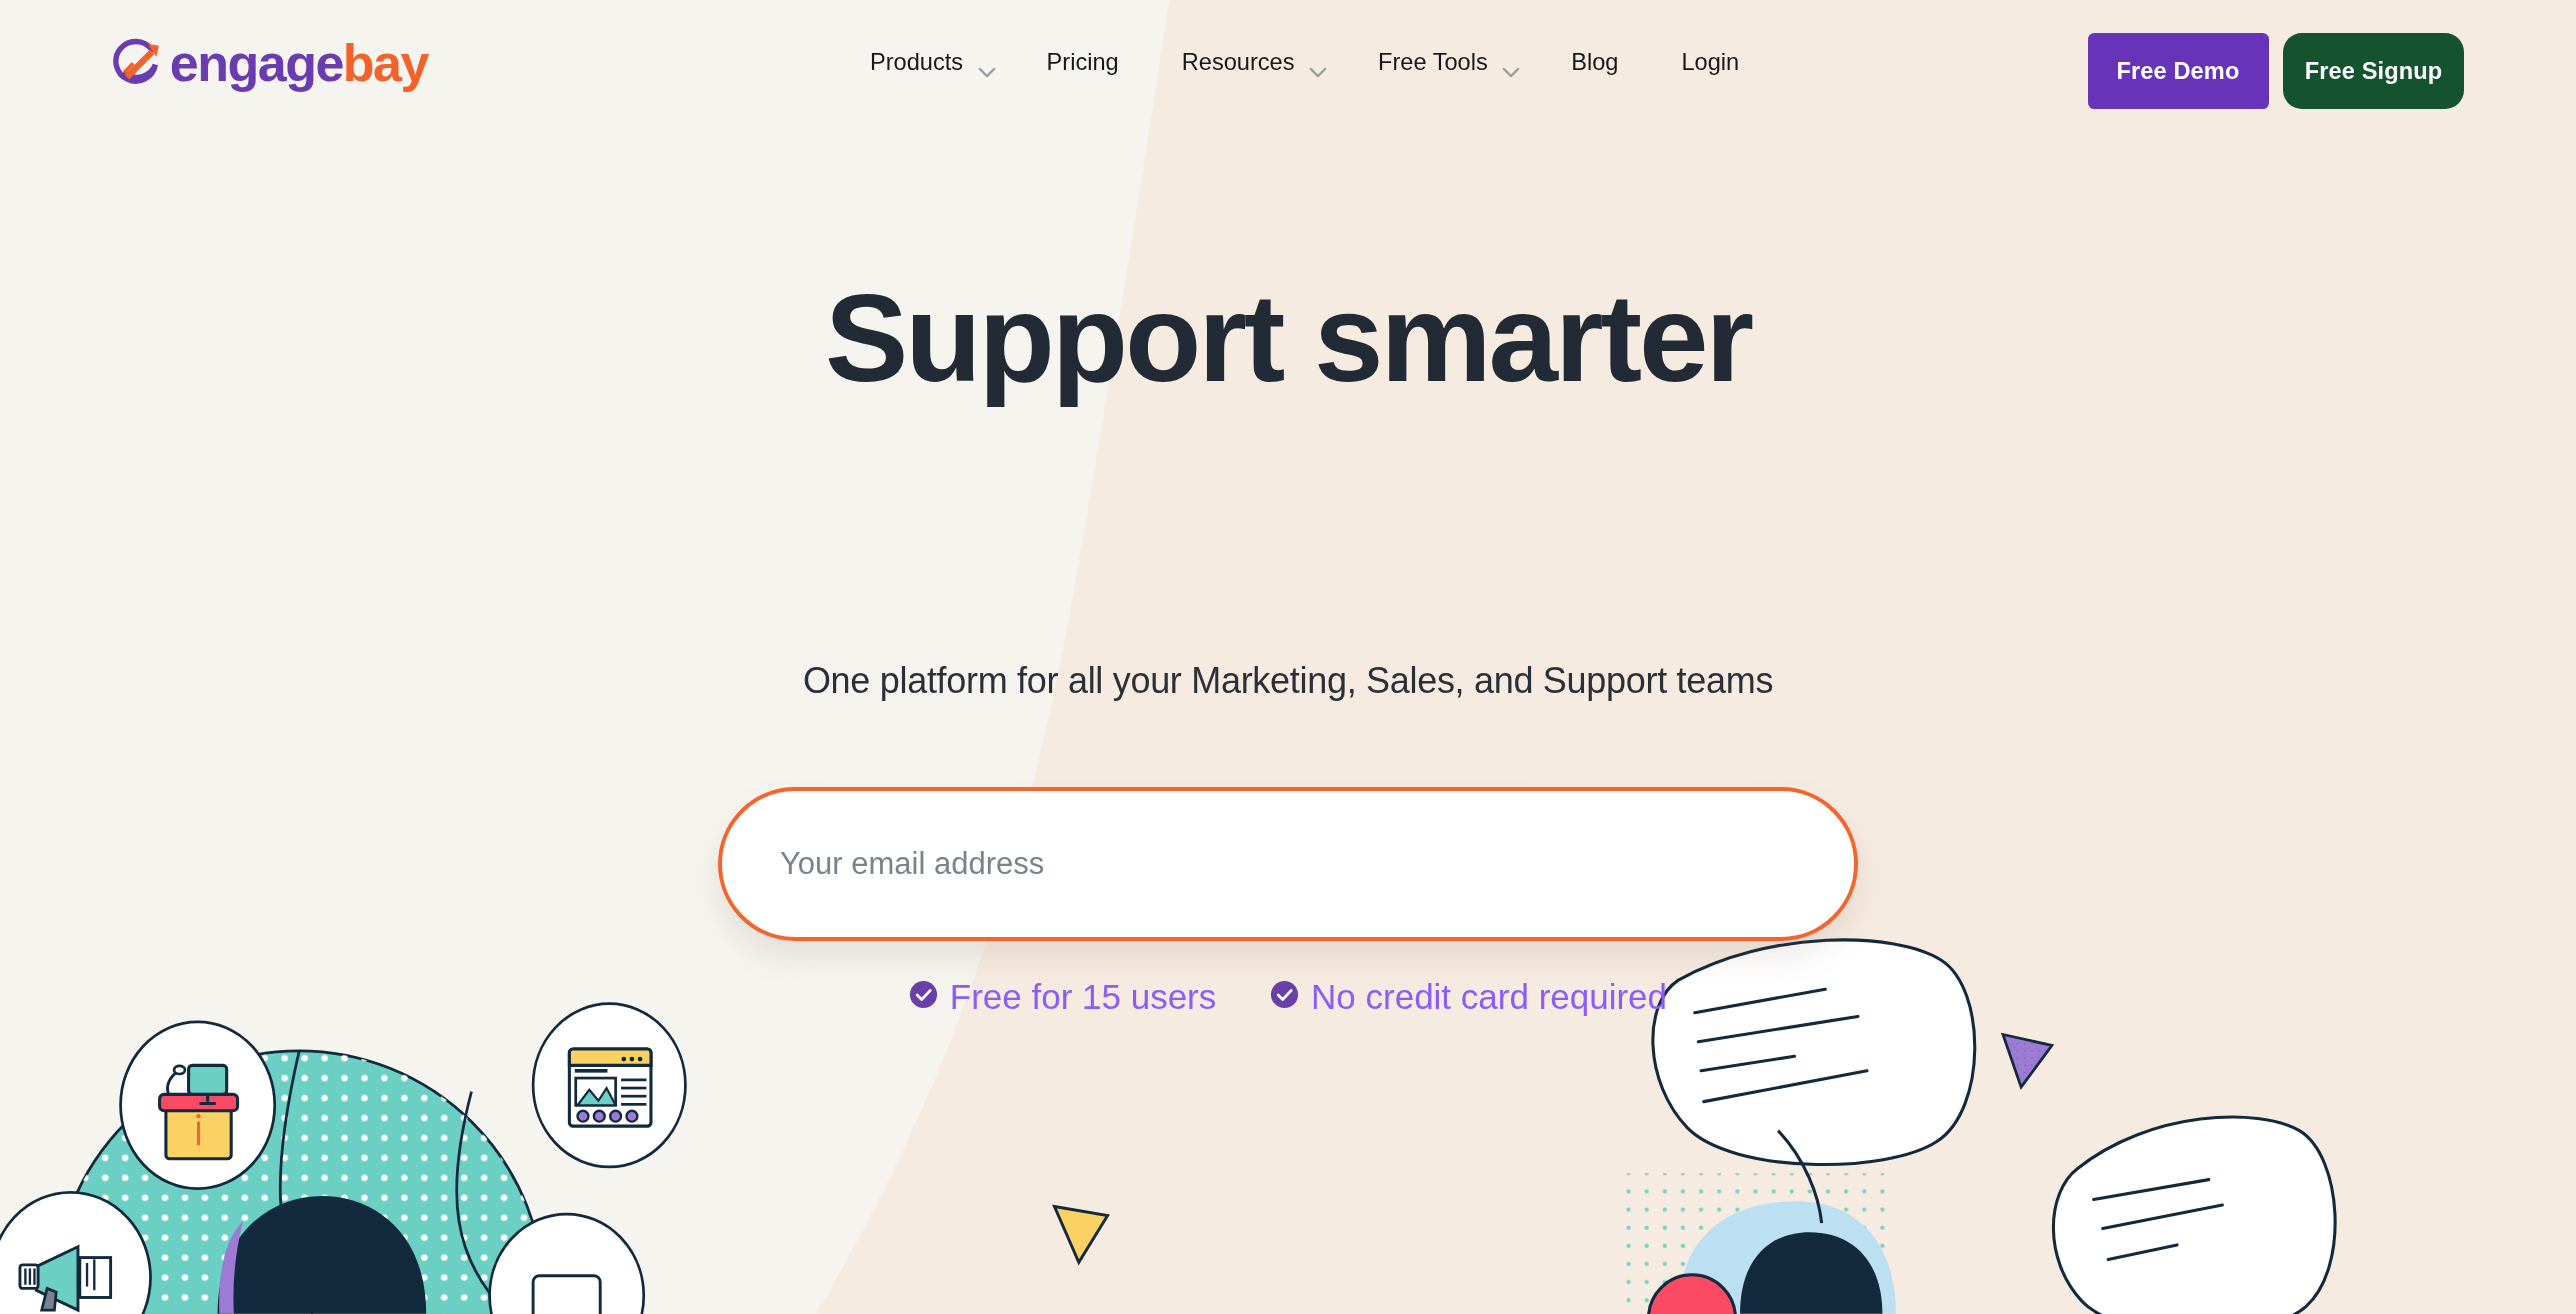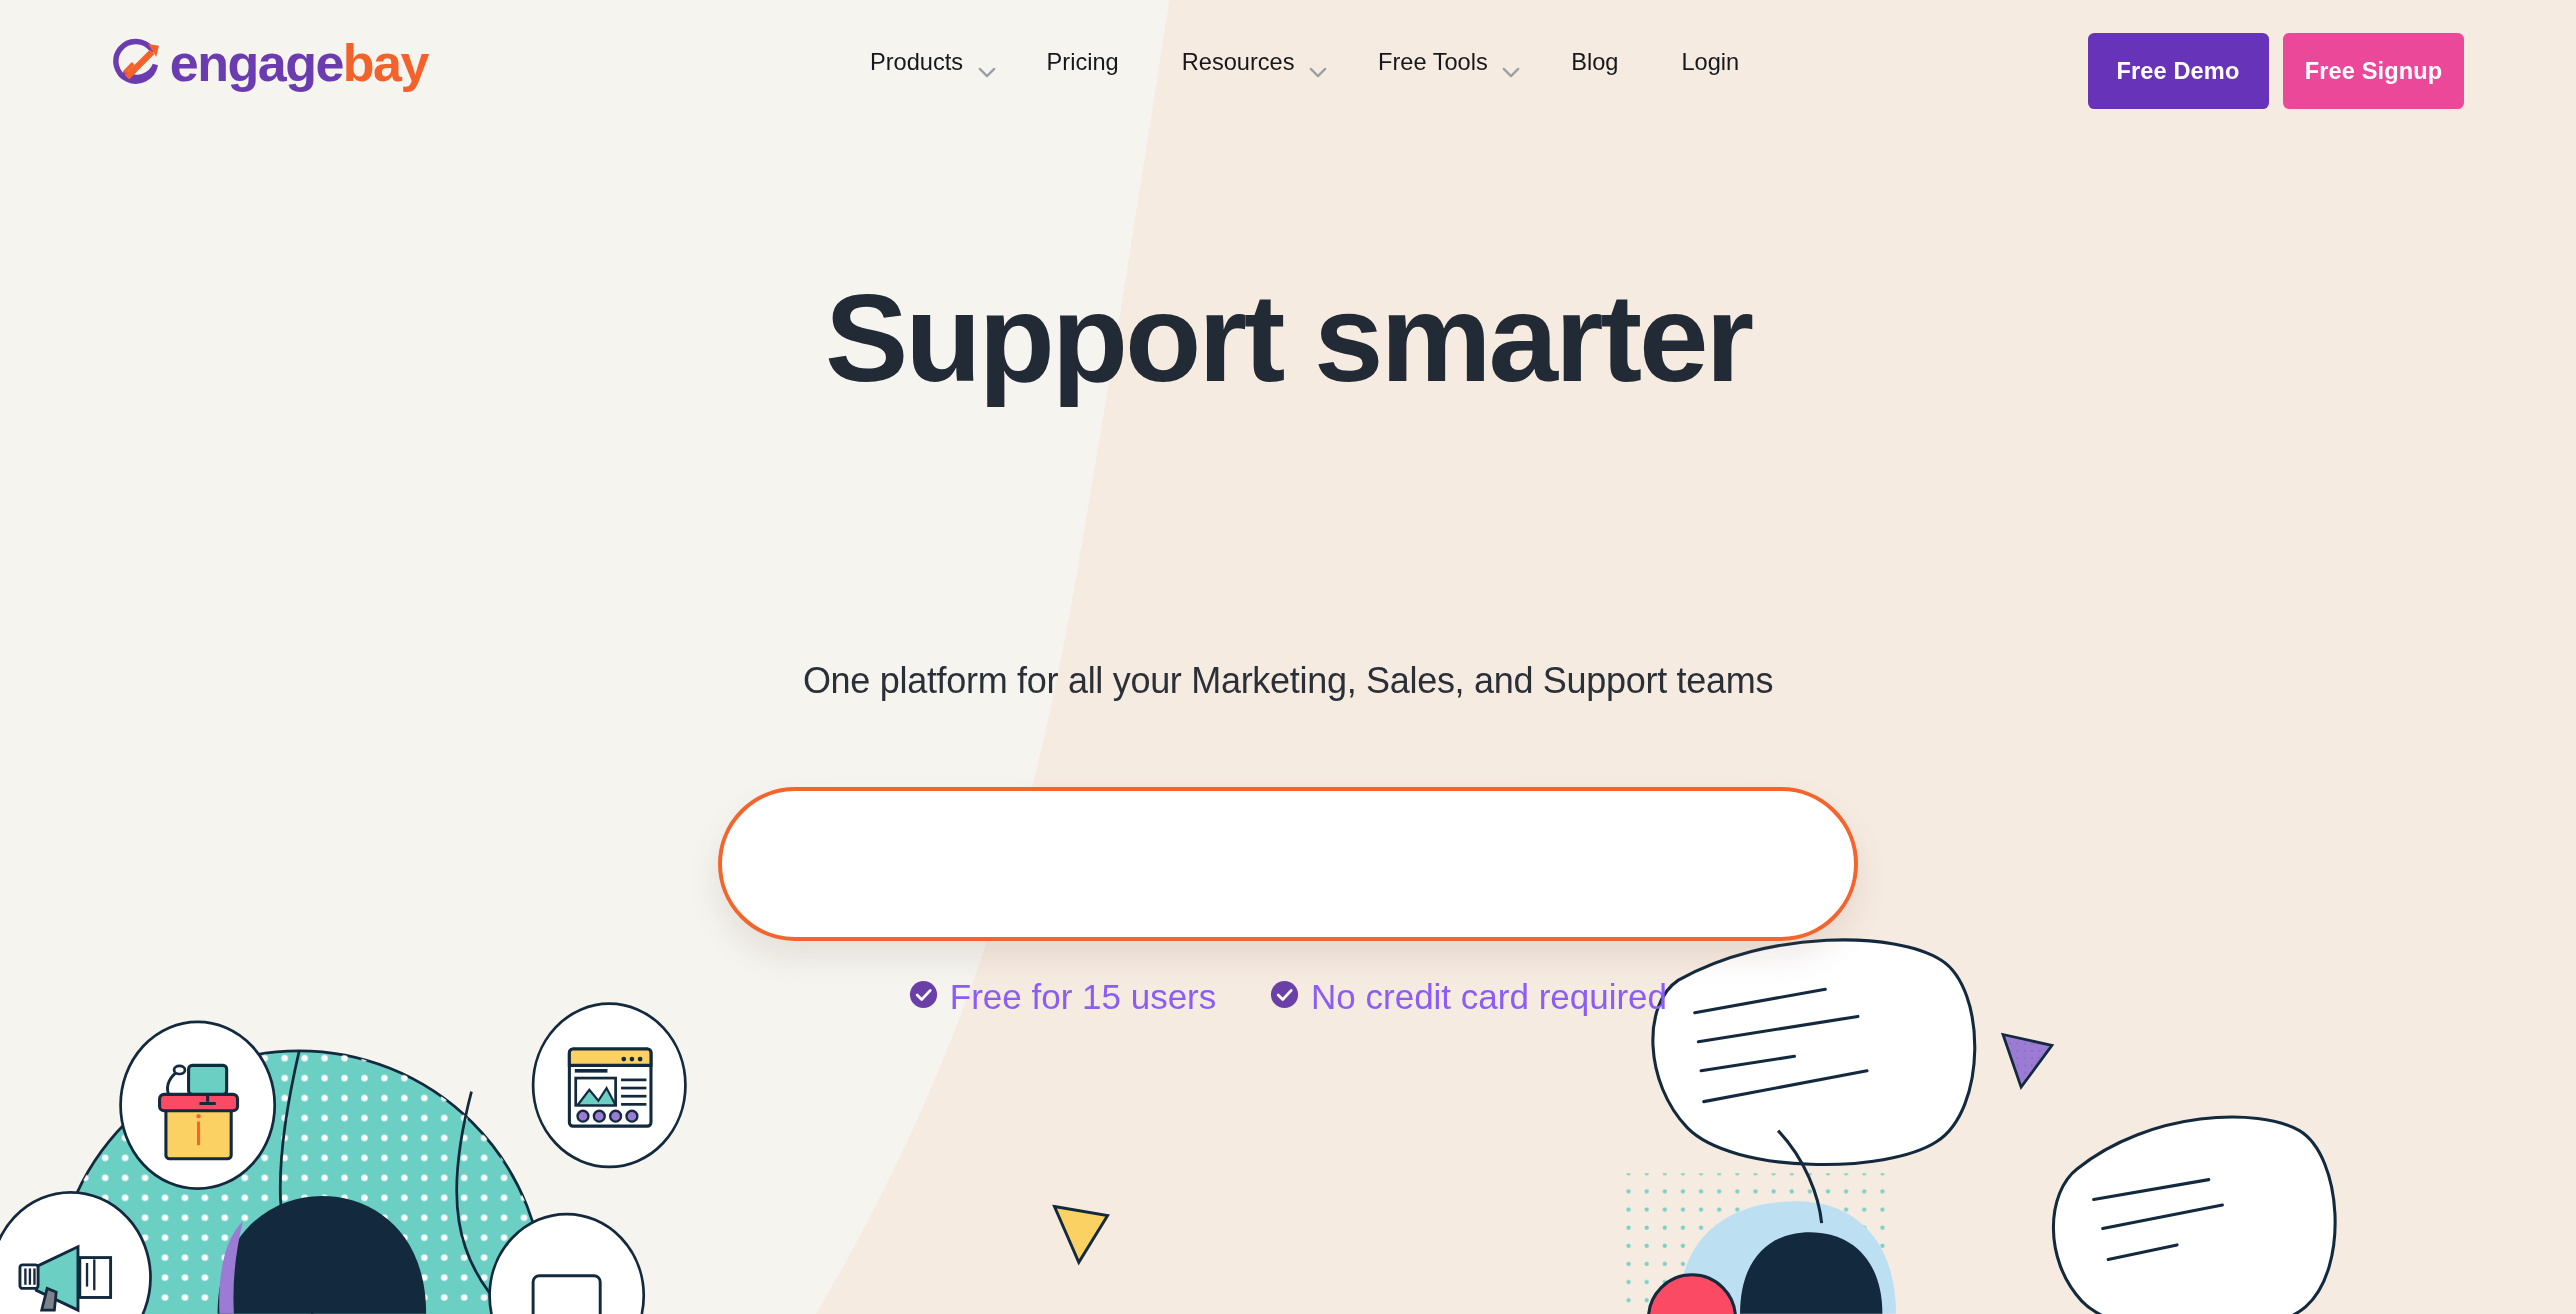--- a/index.html
+++ b/index.html
@@ -61,21 +61,21 @@
   .nav-item.login { margin-right:31px; }
 
   .btn {
     display:flex; align-items:center; justify-content:center;
     height:76px; border-radius:6.3px;
     font-size:23.6px; font-weight:700; color:#FFFFFF;
     white-space:nowrap; cursor:pointer;
     letter-spacing:0.1px;
   }
   .btn-demo { background:#6633B9; width:181px; margin-right:14.5px; }
-  .btn-signup { background:#ec4899; width:181px; }
+  .btn-signup { background:#14532d; width:181px;border-radius:19px; }
   .nav-buttons { position:absolute; right:112px; top:33px; display:flex; }
 
   
   .hero { position:absolute; top:0; left:0; width:2576px; z-index:30; }
   .headline {
     position:absolute; top:272px; left:0; width:2576px;
     text-align:center;
     font-size:125px; font-weight:700; color:#222A35;
     line-height:1.06; letter-spacing:-3.1px;
   }
@@ -353,20 +353,21 @@
 
   <div class="hero">
     <h1 class="headline">
       <span class="l2">Support smarter</span>
     </h1>
     <p class="subhead">One platform for all your Marketing, Sales, and Support teams</p>
   </div>
 
   <div class="form-wrap">
     <div class="form-pill">
+      <input class="email-input" type="text" placeholder="Your email address" style="">
     </div>
   </div>
 
   <div class="badges">
     <div class="badge">
       <span class="check">
         <svg width="29" height="29" viewBox="0 0 32 32" xmlns="http://www.w3.org/2000/svg">
           <circle cx="16" cy="16" r="15" fill="#6B3FA8"></circle>
           <path d="M9 16.5 L14 21.5 L23.5 11.5" fill="none" stroke="#FFFFFF" stroke-width="3" stroke-linecap="round" stroke-linejoin="round"></path>
         </svg>

